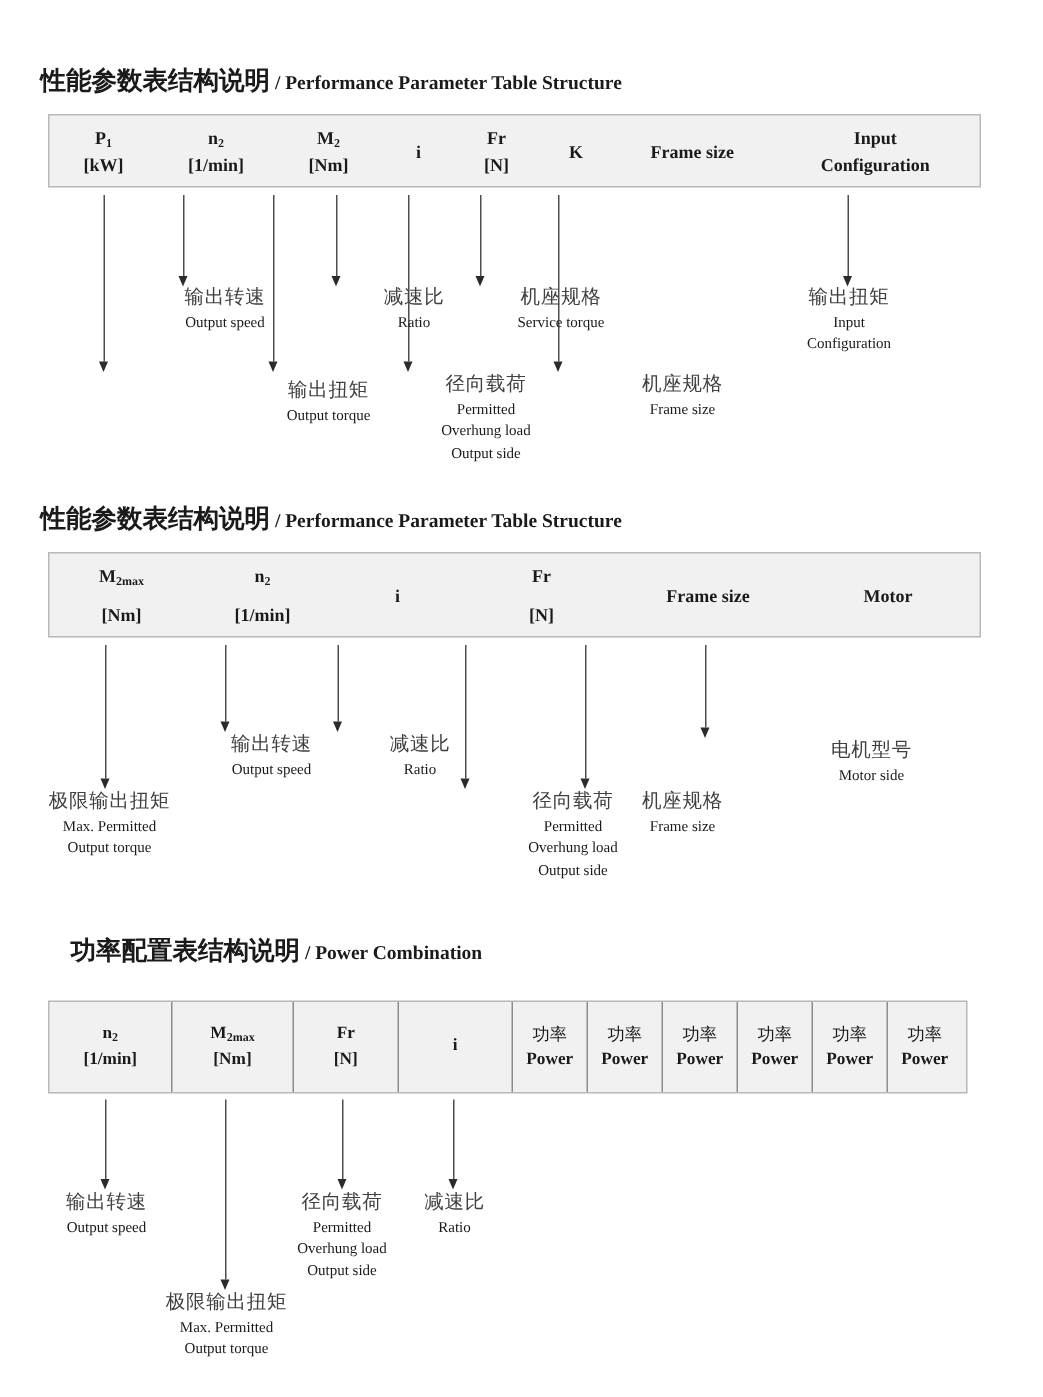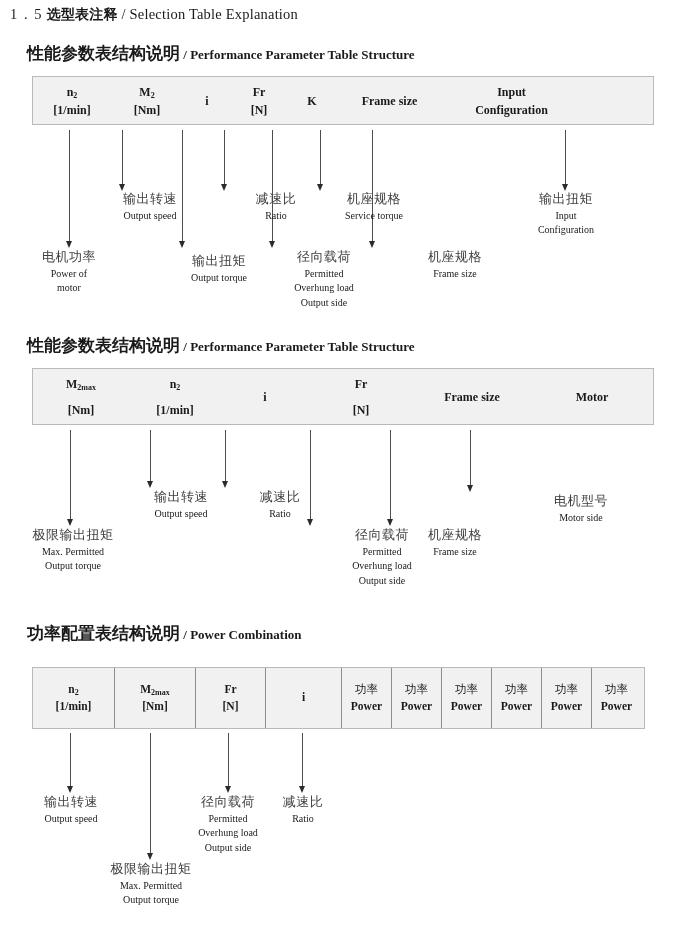--- a/index.html
+++ b/index.html
@@ -46,21 +46,21 @@
     font-family: "DejaVu Sans", "Liberation Sans", sans-serif;
     font-weight: 700;
     font-size: 17px;
   }
   .sec-heading .en {
     font-weight: 700;
     font-size: 13px;
   }
   #sec1 { top: 42px; }
   #sec2 { top: 334px; }
-  #sec3 { top: 622px; }
+  #sec3 { top: 622px; margin-left: 20px; }
 
   
   .tbl {
     position: absolute;
     background: #f1f1f1;
     border: 1px solid #b9b9b9;
     box-sizing: border-box;
     display: flex;
   }
   #tbl1 { left: 32px; top: 76px;  width: 622px; height: 49px; }
@@ -133,34 +133,32 @@
     color: #404040;
     letter-spacing: .5px;
   }
   .note .en { display: block; font-size: 10px; }
 </style>
 </head>
 <body>
 
 <div class="page">
 
-  <div class="doc-title">
-    <span class="num">1 . 5</span>
-    <span class="cn">选型表注释</span>
-    <span>/</span>
-    <span>Selection Table Explanation</span>
-  </div>
 
   <div class="sec-heading" id="sec1">
     <span class="cn">性能参数表结构说明</span>
     <span class="en">/</span>
     <span class="en">Performance Parameter Table Structure</span>
   </div>
 
   <div class="tbl" id="tbl1">
+    <div class="cell" style="width:72px">
+        <span class="l1"><b>P</b><sub>1</sub></span>
+        <span class="l2">[kW]</span>
+      </div>
     <div class="cell" style="width:78px">
         <span class="l1"><b>n</b><sub>2</sub></span>
         <span class="l2">[1/min]</span>
       </div>
     <div class="cell" style="width:72px">
         <span class="l1"><b>M</b><sub>2</sub></span>
         <span class="l2">[Nm]</span>
       </div>
     <div class="cell" style="width:48px">
         <span class="l1">i</span>
@@ -207,25 +205,20 @@
     </div>
   <div class="arrow" style="left:368px; top:130px; height:118px">
       <div class="shaft" style="height:111px"></div>
       <div class="head" style="top:111px"></div>
     </div>
   <div class="arrow" style="left:561px; top:130px; height:61px">
       <div class="shaft" style="height:54px"></div>
       <div class="head" style="top:54px"></div>
     </div>
 
-  <div class="note" style="left:69px;  top:248px">
-    <span class="cn">电机功率</span>
-    <span class="en">Power of</span>
-    <span class="en">motor</span>
-  </div>
   <div class="note" style="left:150px; top:190px">
     <span class="cn">输出转速</span>
     <span class="en">Output speed</span>
   </div>
   <div class="note" style="left:219px; top:252px">
     <span class="cn">输出扭矩</span>
     <span class="en">Output torque</span>
   </div>
   <div class="note" style="left:276px; top:190px">
     <span class="cn">减速比</span>

